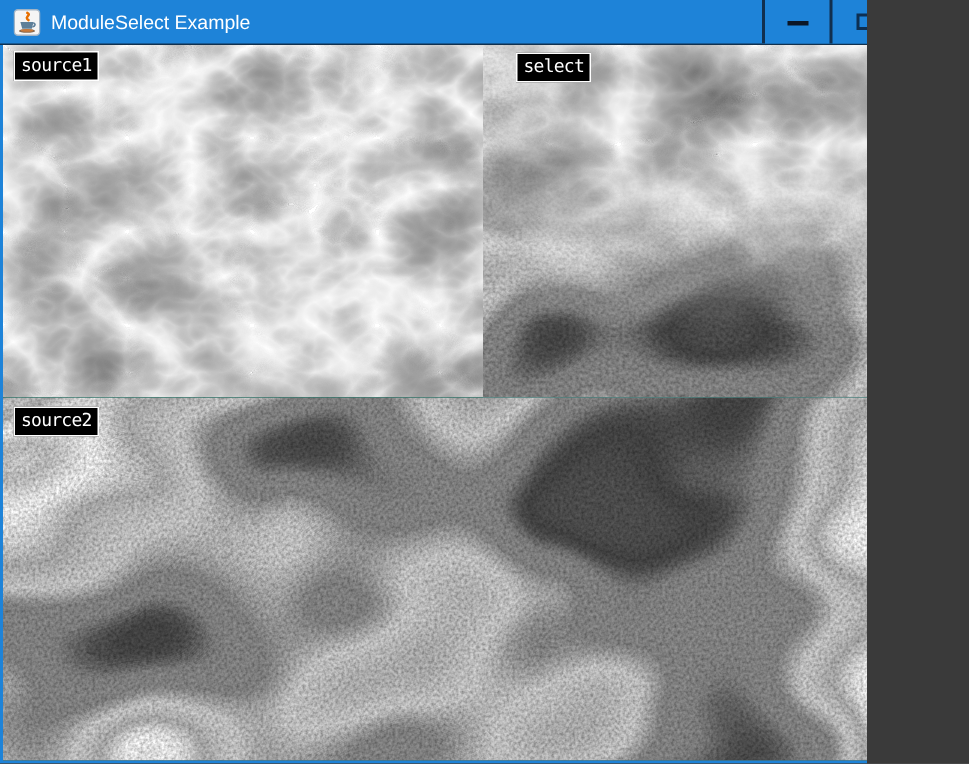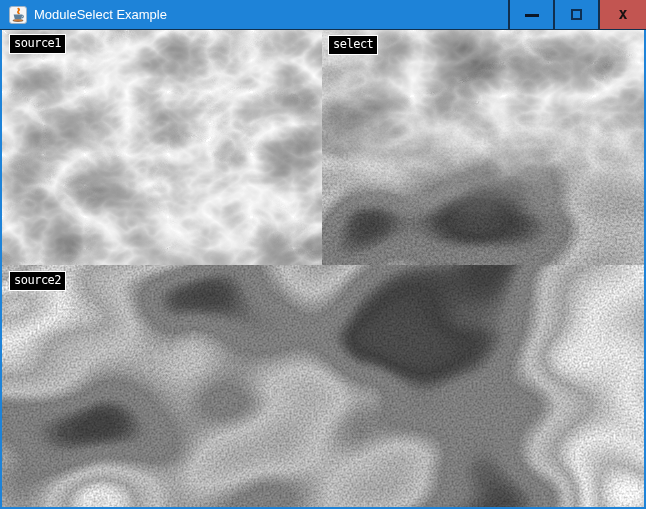--- a/index.html
+++ b/index.html
@@ -1,21 +1,21 @@
 <!DOCTYPE html>
 <html><head>
 <meta charset="utf-8">
 <style>
   * { margin: 0; padding: 0; box-sizing: border-box; }
   html, body { background: #3a3a3a; }
   body { font-family: "Liberation Sans", sans-serif; }
 
   .window {
     position: relative;
-    width: 646px; height: 509px;
+    width: 578px; height: 509px;
     background: #1e83d8;
     overflow: hidden;
   }
 
   
   .titlebar {
     position: absolute; left: 0; top: 0;
     width: 646px; height: 30px;
     background: #1e83d8;
     display: flex; align-items: center;
@@ -94,21 +94,21 @@
     color: #ffffff;
     border: 1px solid #ffffff;
     font-family: "DejaVu Sans Mono", monospace;
     font-size: 12px;
     letter-spacing: -0.5px;
     line-height: 15px;
     padding: 1px 4px 2px 4px;
     white-space: nowrap;
   }
   .p-source1 .tag { left: 7px; top: 4px; }
-  .p-select  .tag { left: 6px; top: 5px; }
+  .p-select  .tag { left: 22px; top: 5px; }
   .p-source2 .tag { left: 7px; top: 6px; }
 
   .defs-svg { position: absolute; width: 0; height: 0; }
 </style>
 </head>
 <body>
 
 <svg class="defs-svg" aria-hidden="true">
   <defs>
     <filter id="fSmooth1" x="0%" y="0%" width="100%" height="100%">

